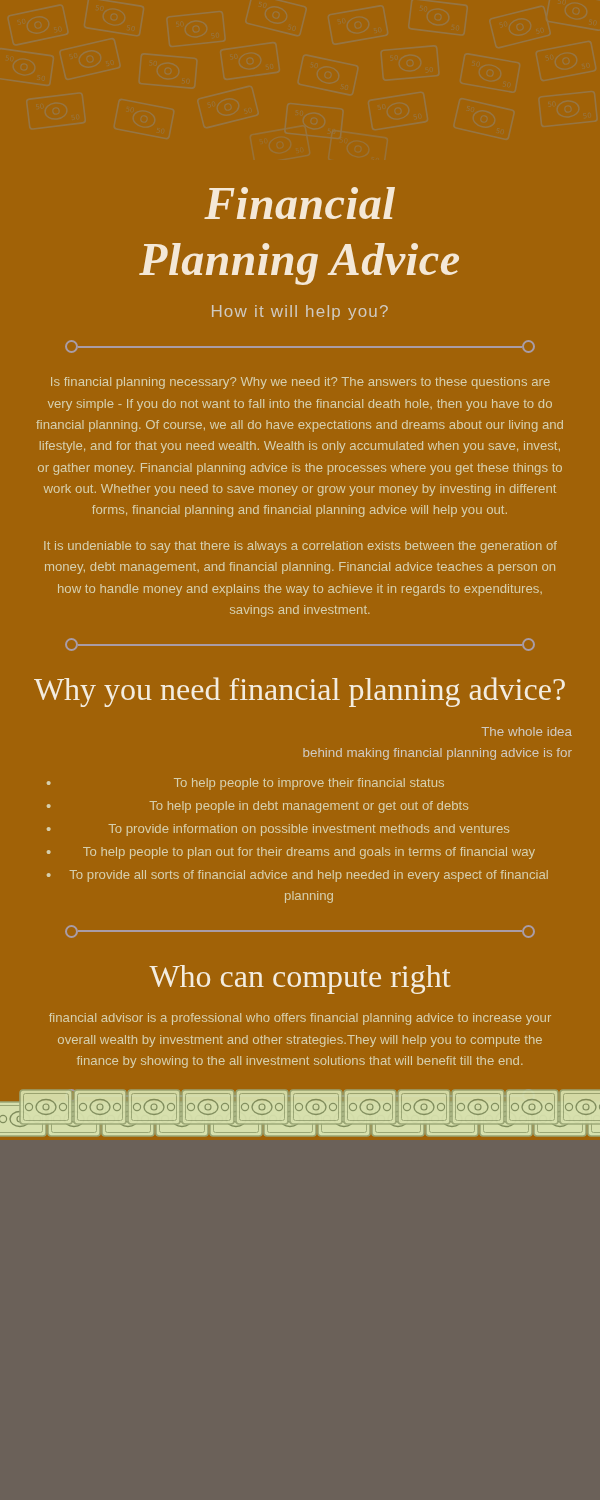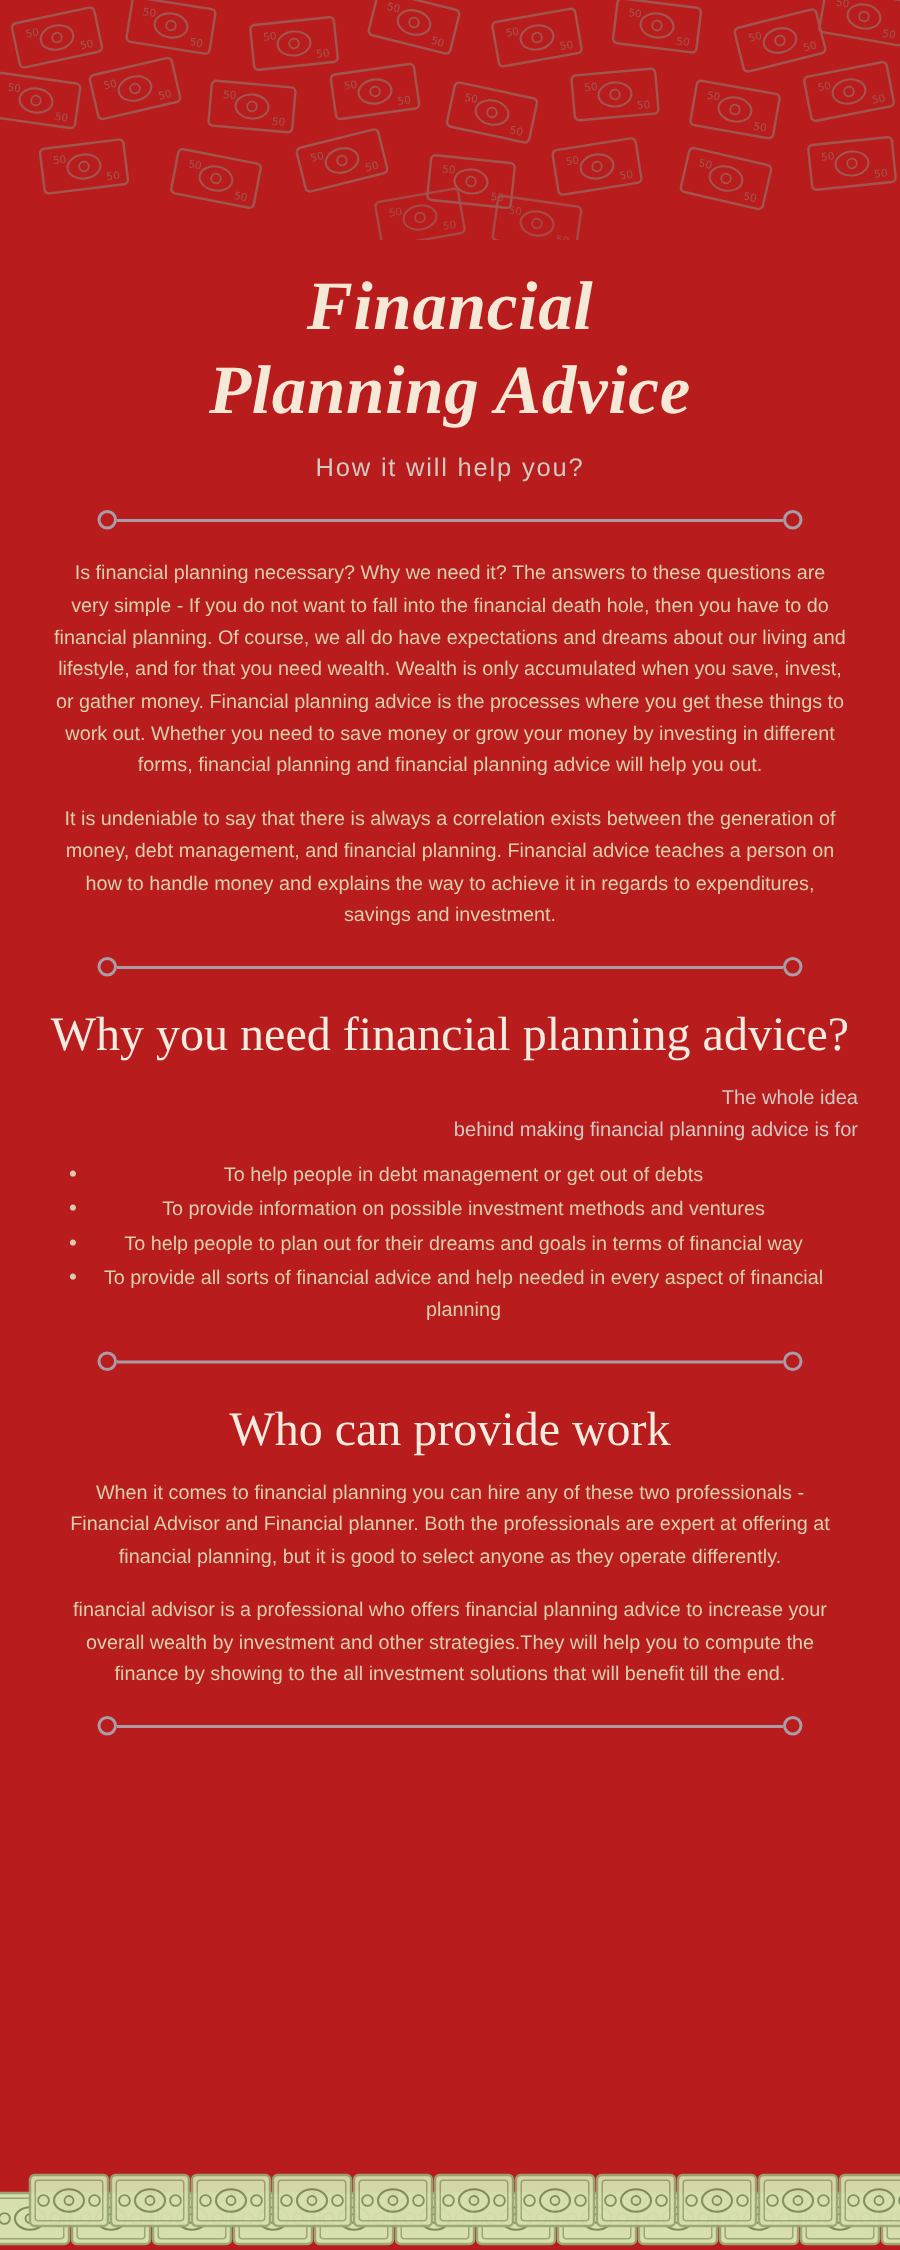--- a/index.html
+++ b/index.html
@@ -8,22 +8,22 @@
     width: 600px;
     height: 1500px;
     background: #6b6159;
     font-family: "Liberation Sans", sans-serif;
     overflow: hidden;
     position: relative;
   }
   .page {
     position: relative;
     width: 600px;
-    height: 1500px;
-    background: #b91c1c;
+    height: 1140px;
+    background: #a16207;
     overflow: hidden;
   }
 
   
   .money-top {
     position: absolute;
     top: 0; left: 0;
     width: 600px;
     height: 160px;
     overflow: hidden;
@@ -225,37 +225,37 @@
     </div>
 
     <h2 class="section">Why you need financial planning advice?</h2>
 
     <p class="lead">
       <span>The whole idea</span>
       <span class="l2">behind making financial planning advice is for</span>
     </p>
 
     <ul class="bullets">
+      <li>To help people to improve their financial status</li>
       <li>To help people in debt management or get out of debts</li>
       <li>To provide information on possible investment methods and ventures</li>
       <li>To help people to plan out for their dreams and goals in terms of financial way</li>
       <li>To provide all sorts of financial advice and help needed in every aspect of financial planning</li>
     </ul>
 
     <div class="divider">
       <span class="dot"></span>
       <span class="line"></span>
       <span class="dot"></span>
     </div>
 
     <h2 class="section">
-      <span>Who can provide work</span>
+      <span>Who can compute right</span>
     </h2>
 
-    <p class="body">When it comes to financial planning you can hire any of these two professionals - Financial Advisor and Financial planner. Both the professionals are expert at offering at financial planning, but it is good to select anyone as they operate differently.</p>
     <p class="body">financial advisor is a professional who offers financial planning advice to increase your overall wealth by investment and other strategies.They will help you to compute the finance by showing to the all investment solutions that will benefit till the end.</p>
 
     <div class="divider">
       <span class="dot"></span>
       <span class="line"></span>
       <span class="dot"></span>
     </div>
 
   </div>
 

